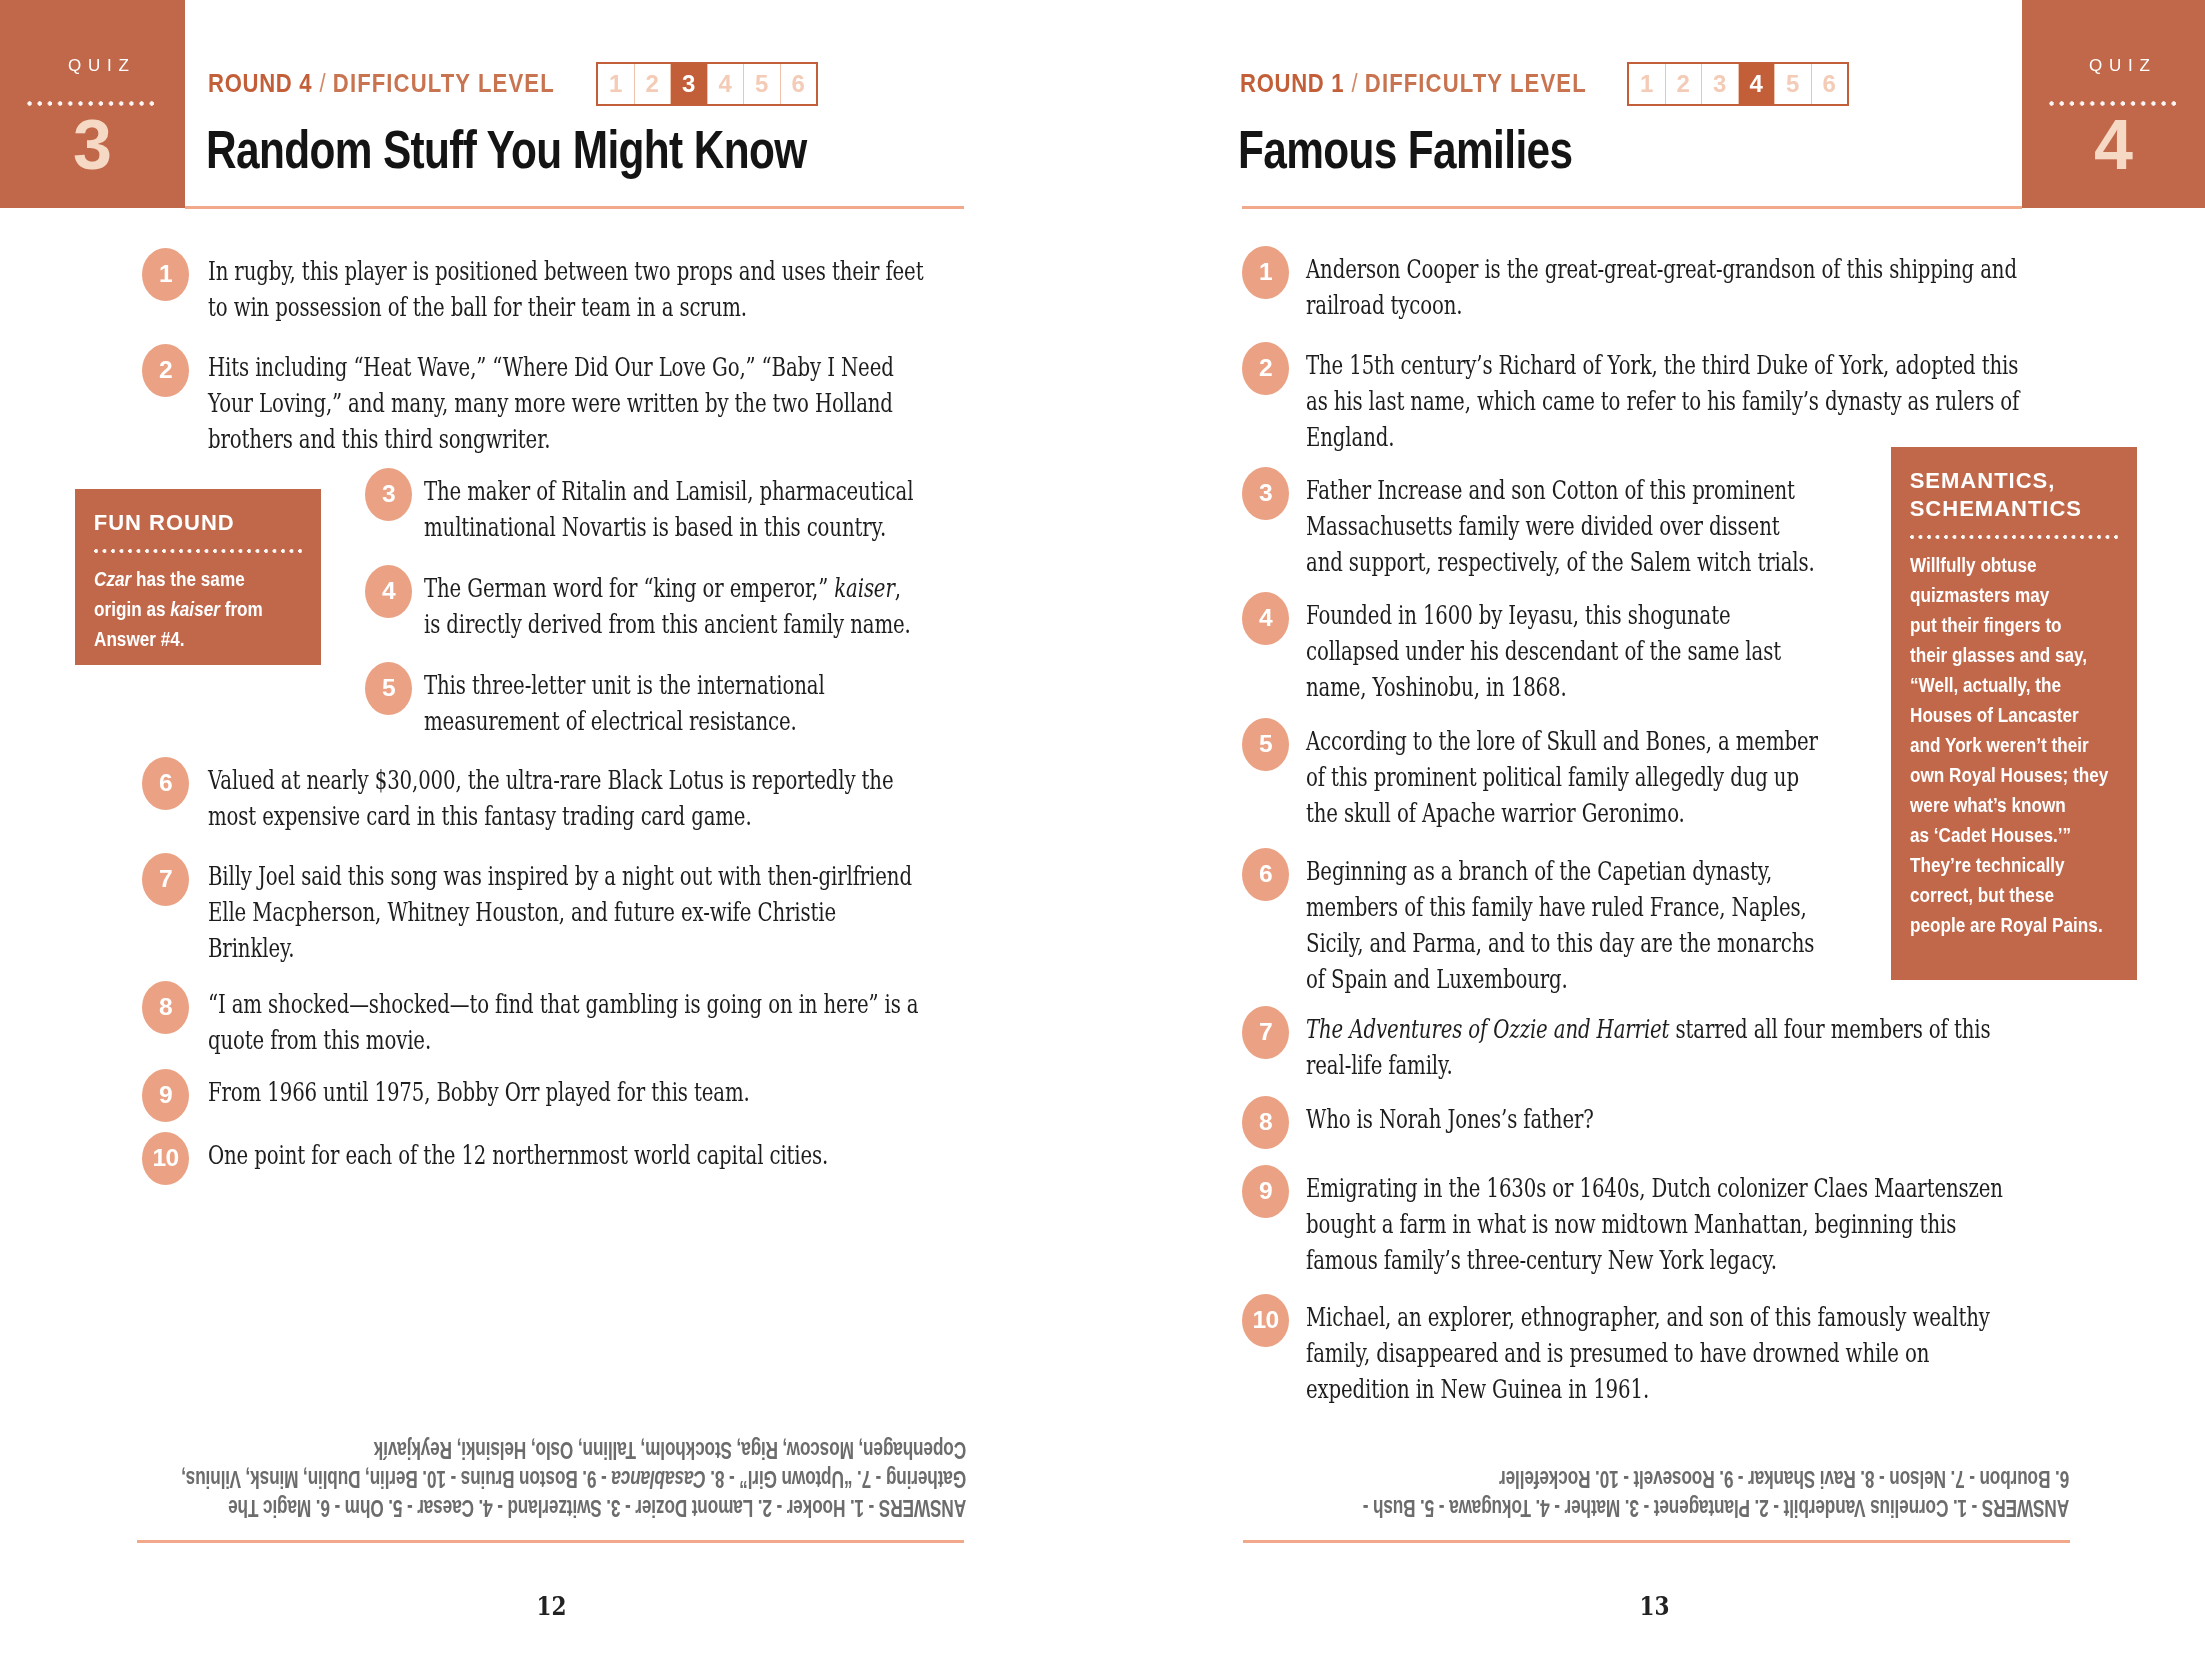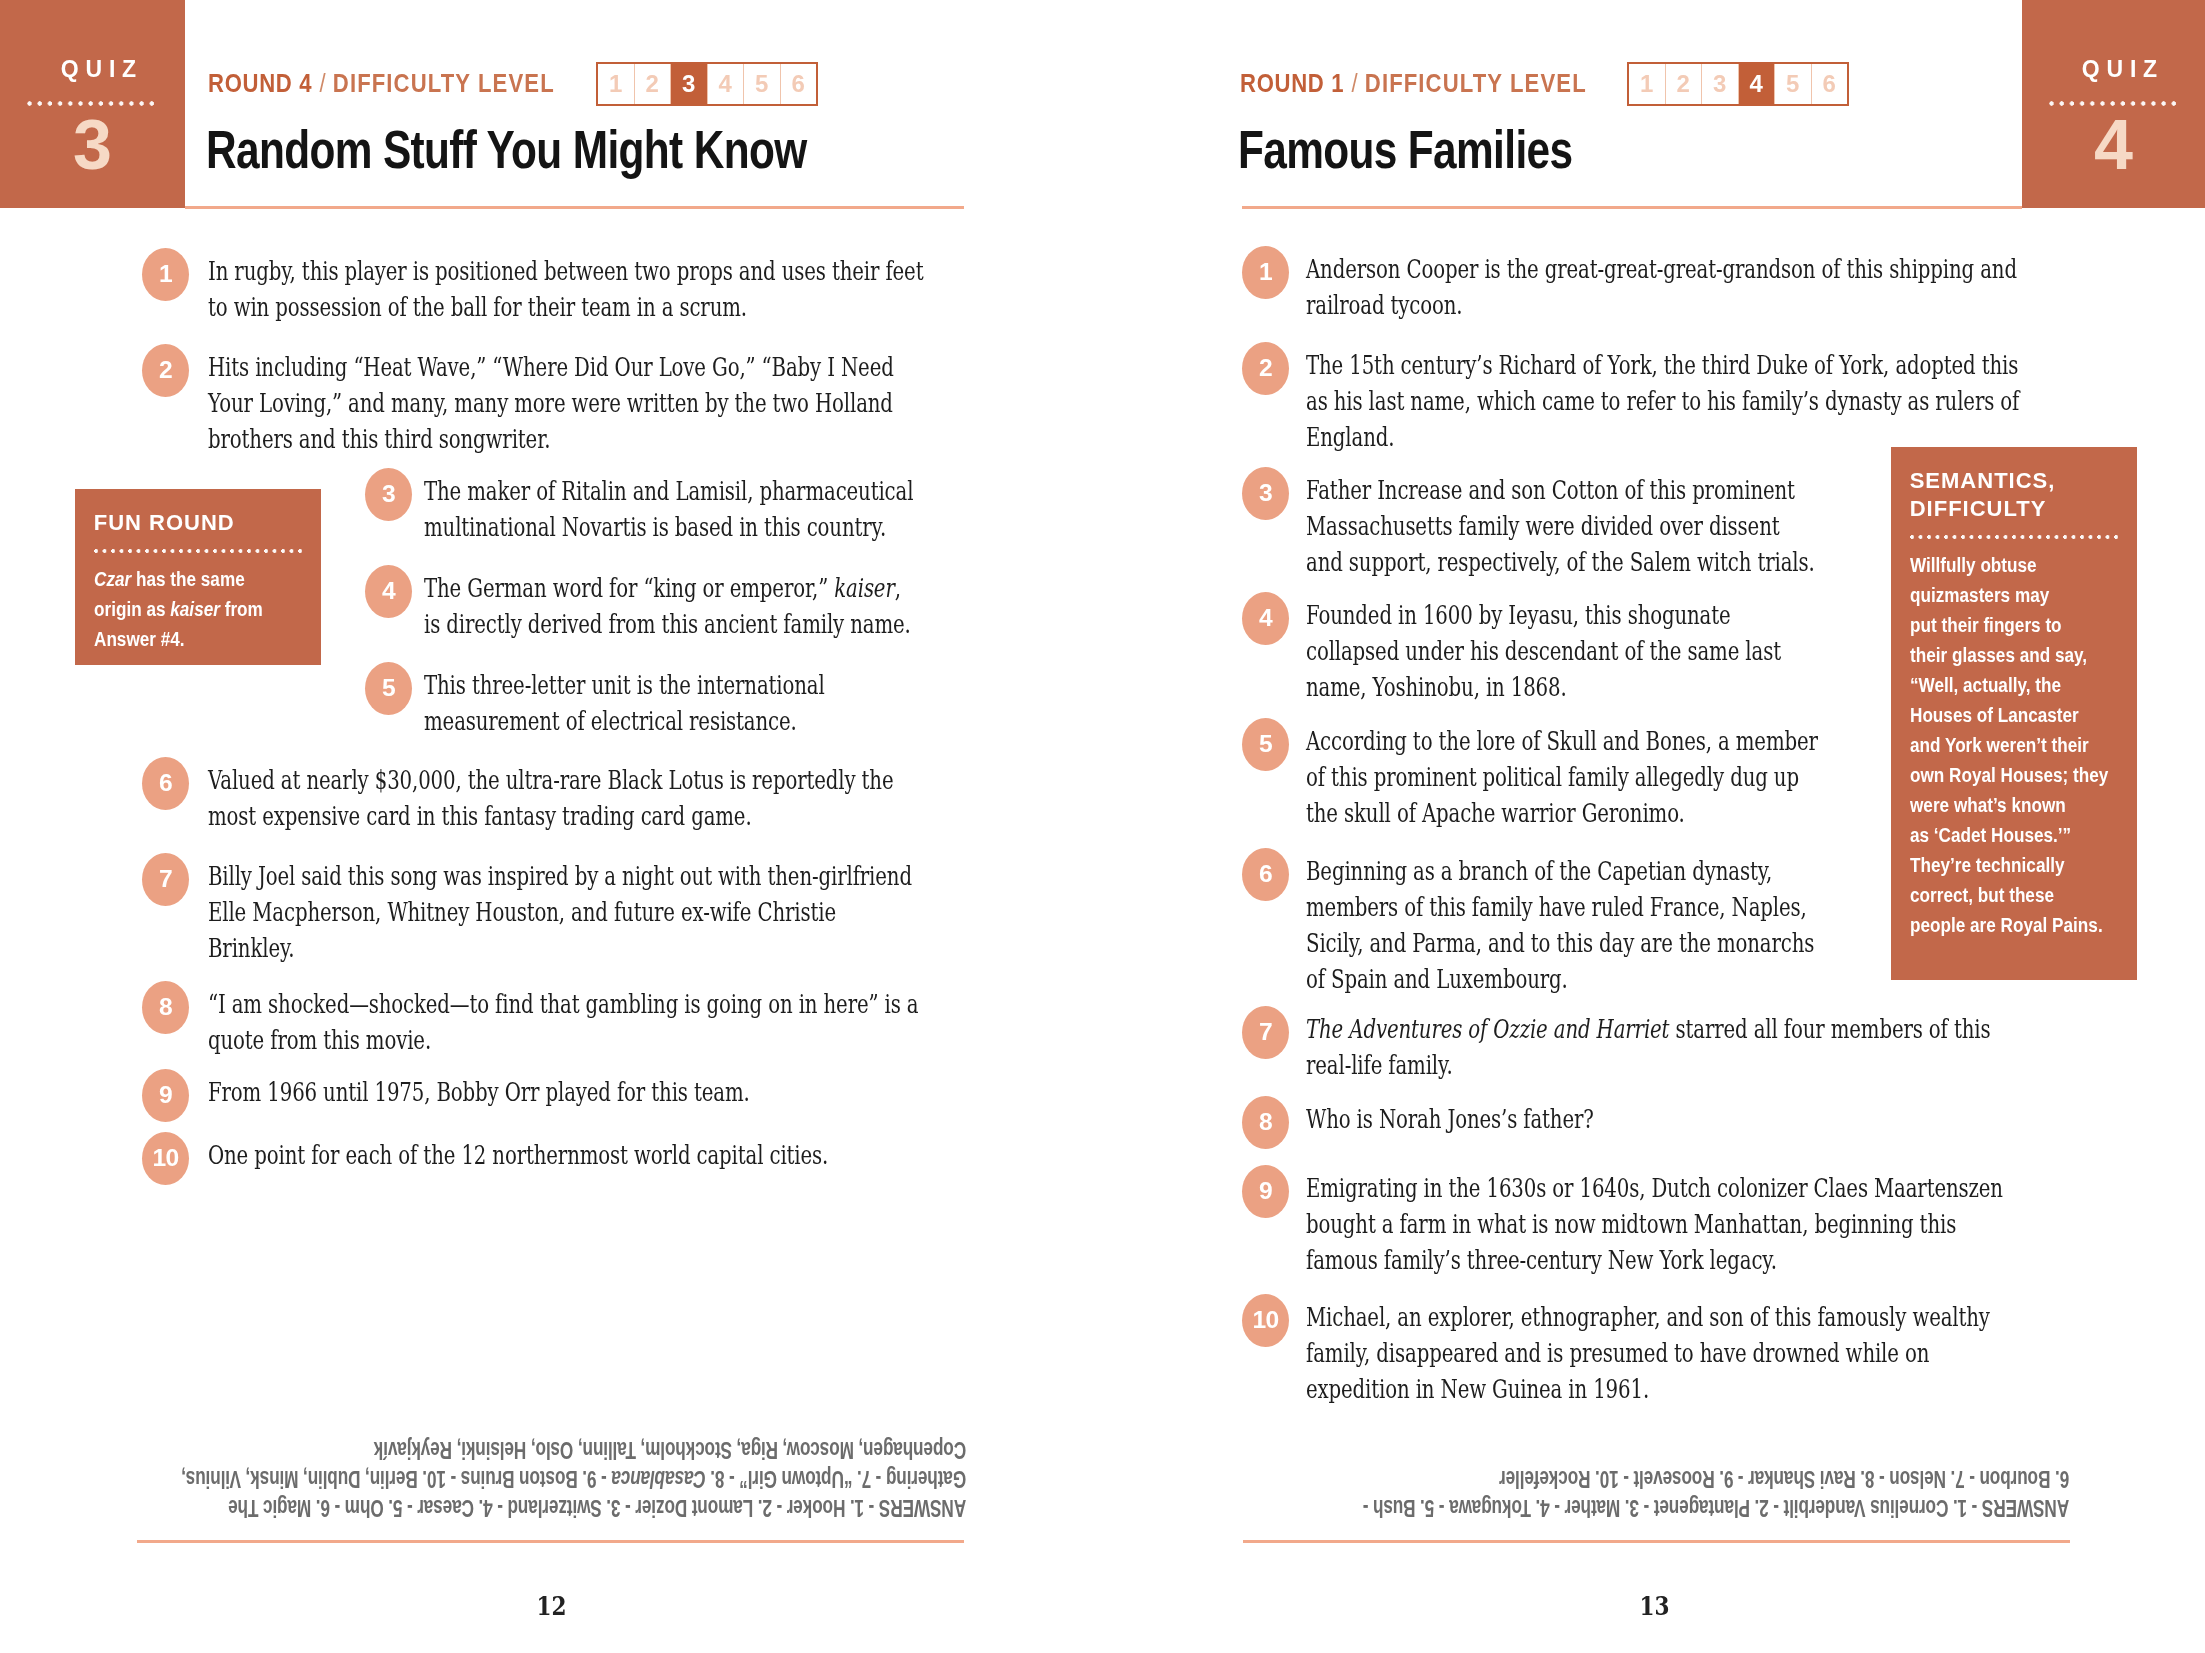--- a/index.html
+++ b/index.html
@@ -3,21 +3,21 @@
 <meta charset="utf-8">
 <style>
   html,body{margin:0;padding:0;background:#ffffff;}
   .spread{position:relative;width:2205px;height:1654px;background:#ffffff;overflow:hidden;
           font-family:"Liberation Sans",sans-serif;}
   
   .quiz-tab{position:absolute;top:0;height:208px;background:#C2684A;}
   .quiz-tab.left{left:0;width:185px;}
   .quiz-tab.right{left:2022px;width:183px;}
   .quiz-word{position:absolute;top:56px;left:12px;right:0;text-align:center;color:#ffffff;
-             font-weight:700;font-size:23px;letter-spacing:6.8px;text-indent:6.8px;}
+             font-weight:400;font-size:17px;letter-spacing:6.8px;text-indent:6.8px;}
   .tab-dots{position:absolute;top:100px;left:27px;right:27px;height:6.8px;
             background-image:radial-gradient(circle at 2.5px 3.4px,rgba(255,255,255,.95) 1.9px,transparent 2.4px);
             background-size:10.2px 6.8px;background-repeat:repeat-x;}
   .quiz-num{position:absolute;top:110px;left:0;right:0;text-align:center;color:#F6D9C5;
             font-weight:700;font-size:70px;line-height:1;}
   
   .round-header{position:absolute;top:68px;white-space:nowrap;font-weight:700;font-size:26px;
                 transform:scaleX(.85);transform-origin:left top;}
   .round-header .round{color:#C25F38;letter-spacing:0.8px;}
   .round-header .slash{color:#D08A68;font-weight:400;margin:0 8.5px;}
@@ -236,21 +236,21 @@
     </div>
     <div class="q page-right-row" style="left:1242px;top:1299px;">
       <span class="qnum">10</span>
       <p class="qtext"><span>Michael, an explorer, ethnographer, and son of this famously wealthy
 family, disappeared and is presumed to have drowned while on
 expedition in New Guinea in 1961.</span><i></i><span></span></p>
     </div>
 
     <aside class="info-box" style="left:1891px;top:447px;width:246px;height:533px;">
       <div class="box-title">SEMANTICS,
-DIFFICULTY</div>
+SCHEMANTICS</div>
       <div class="box-dots"></div>
       <div class="box-body">Willfully obtuse
 quizmasters may
 put their fingers to
 their glasses and say,
 “Well, actually, the
 Houses of Lancaster
 and York weren’t their
 own Royal Houses; they
 were what’s known

